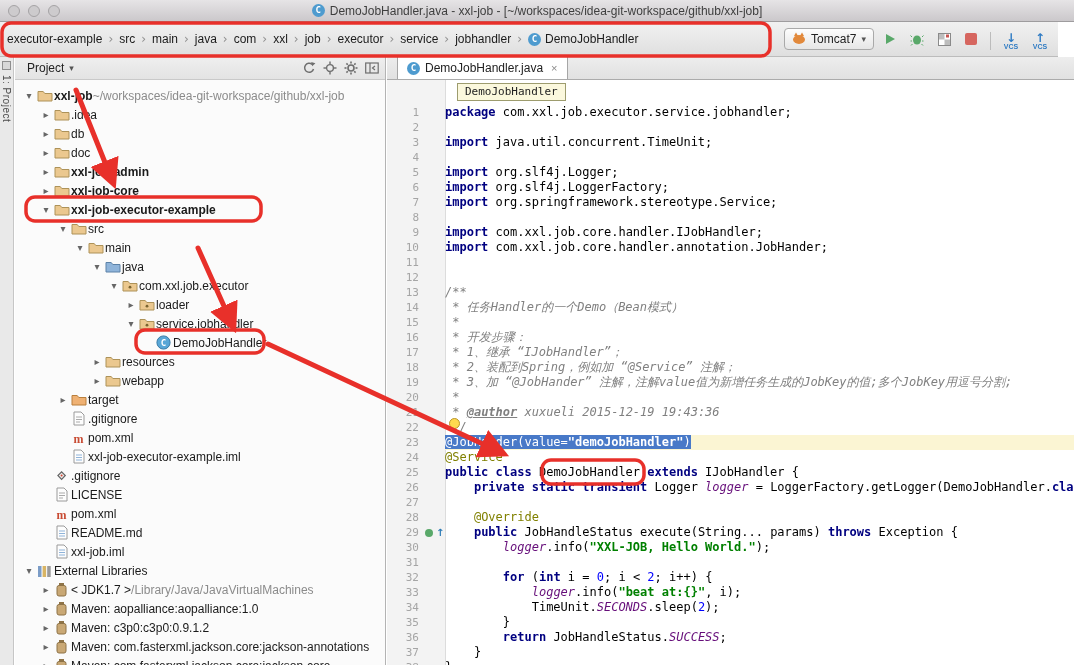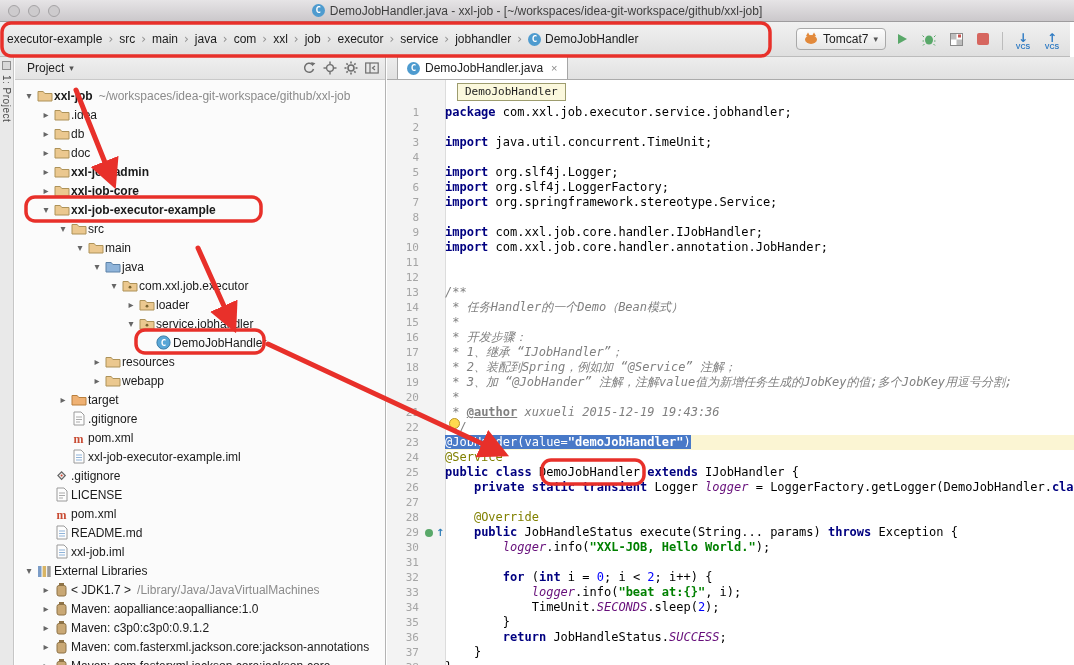--- a/index.html
+++ b/index.html
@@ -12,21 +12,21 @@
     background:linear-gradient(#E6E4E6,#CBC8CB); border-bottom:1px solid #9E9C9E;
     display:flex; align-items:center; justify-content:center; }
   .traffic { position:absolute; left:8px; top:5px; display:flex; gap:8px; }
   .traffic span { width:12px; height:12px; border-radius:50%; background:#CDCBCD; border:1px solid #A5A3A5; display:inline-block; }
   .title { font-size:12px; color:#3E3E3E; display:flex; align-items:center; gap:5px; }
 
   .cls-ic { width:13px; height:13px; border-radius:50%; background:#4E9BCF; color:#fff;
     font:bold 9px/13px "DejaVu Sans Mono", monospace; text-align:center; display:inline-block; flex:none; }
 
   
-  .navbar { position:absolute; left:0; top:22px; right:4px; height:35px;
+  .navbar { position:absolute; left:0; top:22px; right:16px; height:35px;
     background:linear-gradient(#F1F1F1,#DFDFDF); border-bottom:1px solid #BCBCBC;
     display:flex; align-items:center; }
   .crumbs { flex:1; display:flex; align-items:center; overflow:hidden; padding-left:5px; white-space:nowrap; }
   .crumb { display:inline-flex; align-items:center; gap:4px; font-size:12px; color:#1B1B1B; padding:0 2px; }
   .crumb-sep { color:#8F8F8F; font-size:12px; margin:0 4px; font-family:"DejaVu Sans", sans-serif; }
   .run-controls { flex:none; display:flex; align-items:flex-end; gap:5px; padding-right:6px; }
   .runconfig { display:inline-flex; align-items:center; gap:5px; height:22px; padding:0 7px;
     border:1px solid #A9A9A9; border-radius:4px; background:linear-gradient(#FDFDFD,#E6E6E6); font-size:12px; color:#222; }
   .dd { font-size:9px; color:#555; font-family:"DejaVu Sans", sans-serif; }
   .tb-ic { width:22px; height:22px; display:inline-flex; align-items:center; justify-content:center; }
@@ -46,21 +46,21 @@
   .proj-header { height:23px; background:linear-gradient(#EFEFEF,#E3E3E3); border-bottom:1px solid #C9C9C9;
     display:flex; align-items:center; padding:0 6px 0 12px; font-size:12px; color:#222; }
   .ph-title { display:inline-flex; align-items:center; gap:5px;text-align:right; }
   .ph-icons { margin-left:auto; display:flex; align-items:center; gap:7px; }
   .ph-ic { display:inline-flex; align-items:center; }
   .tree { position:absolute; top:23px; left:0; right:0; bottom:0; overflow:hidden; padding-top:6px; }
   .trow { height:19px; display:flex; align-items:center; font-size:12px; color:#1A1A1A; white-space:nowrap; overflow:hidden; }
   .tarrow { flex:none; width:12px; text-align:center; font:10px "DejaVu Sans", sans-serif; color:#666; }
   .ticon { flex:none; width:19px; display:flex; justify-content:center; align-items:center; }
   .tlabel.b { font-weight:bold; }
-  .tsuffix { color:#8B8B8B; margin-left:6px; }
+  .tsuffix { color:#8B8B8B; margin-left:0; }
 
   
   .editor { position:absolute; left:387px; top:57px; right:0; bottom:0; }
   .tabbar { height:23px; background:linear-gradient(#EDEDED,#E1E1E1); border-bottom:1px solid #ABABAB; display:flex; align-items:flex-end; }
   .tab { height:23px; margin-left:10px; background:#FFFFFF; border:1px solid #A6A6A6; border-bottom:0;
     display:inline-flex; align-items:center; gap:5px; padding:0 9px; font-size:12px; color:#222; }
   .tab-close { color:#8A8A8A; font-size:11px; margin-left:3px; }
   .editarea { position:absolute; top:23px; left:0; right:0; bottom:0; overflow:hidden;
     background:linear-gradient(90deg,#F3F3F3 0,#F3F3F3 58px,#FFFFFF 58px); }
   .editarea .gutline { position:absolute; left:58px; top:0; bottom:0; width:1px; background:#DCDCDC; }
@@ -72,21 +72,21 @@
   .lmark { flex:none; width:20px; display:inline-flex; align-items:center; }
   .code { flex:1; font:12px/15px "DejaVu Sans Mono", monospace; white-space:pre; color:#000; overflow:hidden; }
   .caret-row { background:#FBF5D3; }
   .selection { background:#4879C8; }
   .selection span { color:#FFFFFF !important; }
   .k { color:#000080; font-weight:bold;margin-top:38px; }
   .p { color:#000000;margin-top:8px; }
   .s { color:#008000; font-weight:bold; }
   .a { color:#808000; }
   .c { color:#808080; font-style:italic; }
-  .cd { color:#808080; font-weight:bold; text-decoration:underline;margin-top:12px; }
+  .cd { color:#808080; font-style:italic; font-weight:bold; text-decoration:underline;margin-top:12px; }
   .f { color:#660E7A; font-style:italic; }
   .n { color:#0000FF; }
   .ovr-dot { width:8px; height:8px; border-radius:50%; background:#59A869; display:inline-block; margin-right:3px; }
   .ovr-arr { font:bold 10px "DejaVu Sans", sans-serif; color:#2A7AB5; }
   .bulb { position:absolute; left:62px; top:338px; width:11px; height:11px; border-radius:50%;
     background:#FFD94F; border:1px solid #B9962C; z-index:5; }
   .bulb:after { content:""; position:absolute; left:3px; top:10px; width:4px; height:3px; background:#B9962C; }
 
   .overlay { position:absolute; inset:0; z-index:100; pointer-events:none; }
 </style>

